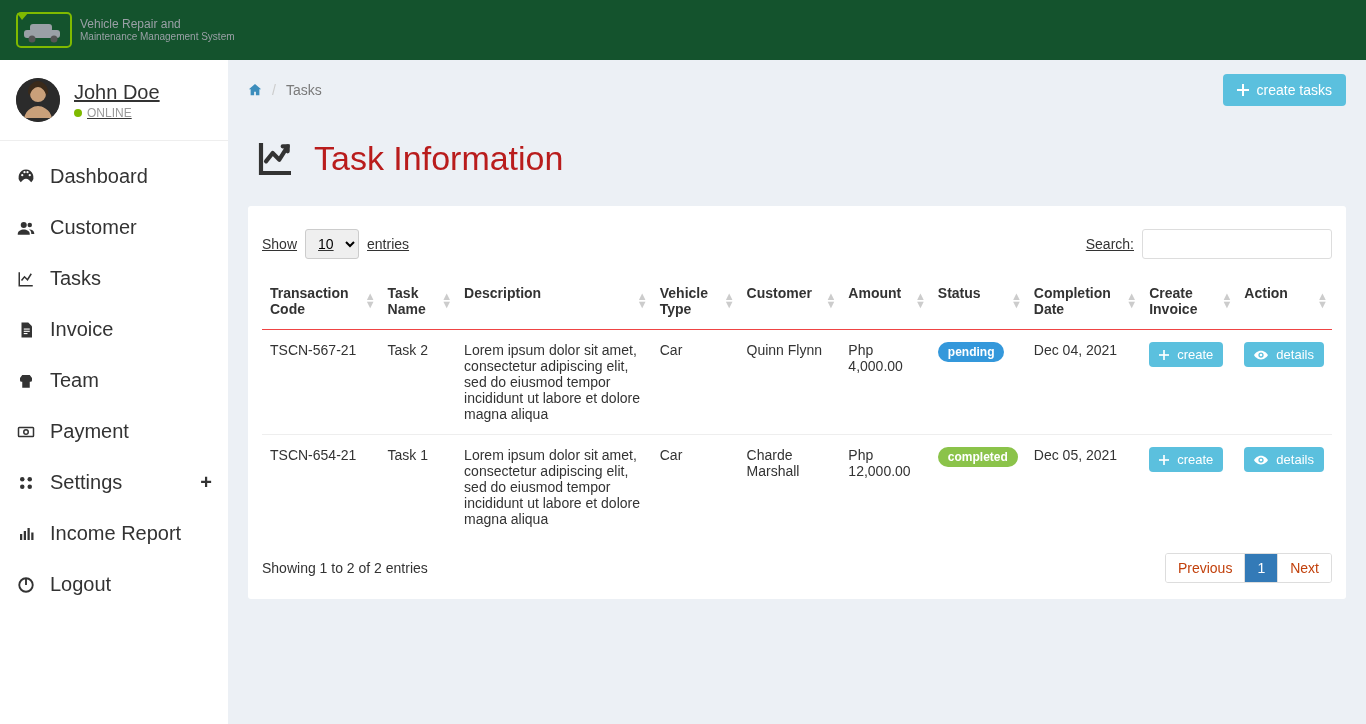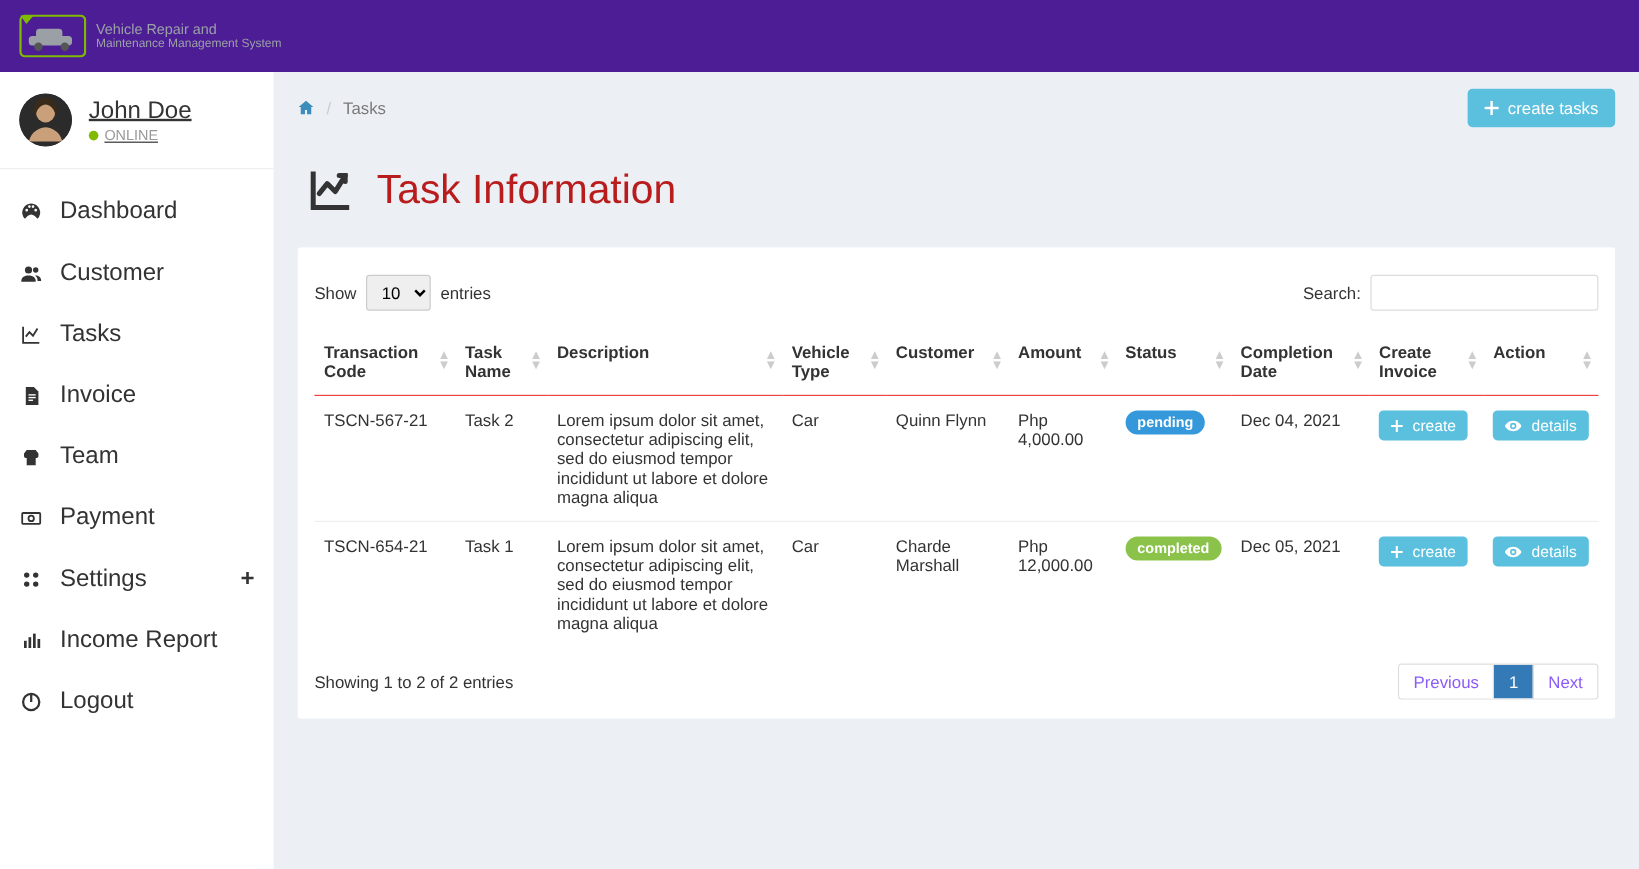--- a/index.html
+++ b/index.html
@@ -1,18 +1,18 @@
 <!DOCTYPE html>
 <html><head>
   <meta charset="utf-8">
   <style>
     * { box-sizing: border-box; margin: 0; padding: 0; }
     body { font-family: -apple-system, BlinkMacSystemFont, "Segoe UI", Helvetica, Arial, sans-serif; font-size: 15px; color: #333; background: #ecf0f5; }
     
-    .topbar { background: #4c1d95; height: 60px; display: flex; align-items: center; padding: 0 16px; }
+    .topbar { background: #14532d; height: 60px; display: flex; align-items: center; padding: 0 16px; }
     .logo-wrap { display: flex; align-items: center; gap: 8px; }
     .logo-svg { width: 56px; height: 36px; }
     .logo-text { color: #9aa0a6; font-size: 12px; line-height: 1.2; }
     .logo-text .l1 { display: block; }
     .logo-text .l2 { display: block; font-size: 10px; }
     
     .layout { display: flex; min-height: calc(100vh - 60px); }
     
     .sidebar { width: 228px; background: #fff; flex-shrink: 0; }
     .user-panel { display: flex; align-items: center; gap: 14px; padding: 18px 16px; text-decoration: underline; }
@@ -37,38 +37,38 @@
     .btn { display: inline-flex; align-items: center; gap: 8px; padding: 8px 14px; border-radius: 4px; border: none; cursor: pointer; font-size: 14px; color: #fff; }
     .btn-info { background: #5bc0de; }
     .btn-sm { padding: 5px 10px; font-size: 13px; }
     
     .page-title { display: flex; align-items: center; gap: 18px; padding: 18px 28px 28px; }
     .page-title .ico-lg { font-size: 32px; }
     .page-title h1 { font-size: 34px; font-weight: 400; color: #b91c1c; }
     
     .card { background: #fff; margin: 0 20px 20px 20px; border-radius: 3px; border-top: 3px solid transparent; padding: 20px 14px 16px; }
     
-    .table-controls { display: flex; justify-content: space-between; align-items: center; margin-bottom: 14px; font-size: 14px; color: #333; }
+    .table-controls { display: flex; justify-content: space-between; align-items: center; margin-bottom: 14px; font-size: 14px; color: #333; text-decoration: underline; }
     .entries-sel { display: flex; align-items: center; gap: 8px; }
     .entries-sel select { padding: 5px 8px; border: 1px solid #ccc; border-radius: 3px; font-size: 14px; }
     .search-wrap { display: flex; align-items: center; gap: 8px; }
     .search-wrap input { border: 1px solid #ddd; border-radius: 3px; padding: 6px 8px; font-size: 14px; width: 190px; }
     
     table.data { width: 100%; border-collapse: collapse; font-size: 14px; }
     table.data thead th { text-align: left; padding: 12px 8px; border-bottom: 1px solid #ef4444; font-weight: 600; color: #333; position: relative; vertical-align: top; }
     table.data thead th .sort { position: absolute; right: 4px; top: 50%; transform: translateY(-50%); color: #ccc; font-size: 11px; line-height: 0.7; }
     table.data tbody td { padding: 12px 8px; border-top: 1px solid #eee; vertical-align: top; color: #333; }
     
     .badge { display: inline-block; padding: 3px 10px; border-radius: 12px; font-size: 12px; color: #fff; font-weight: 600; }
     .badge-pending { background: #3498db; }
     .badge-completed { background: #8bc34a; }
     
     .table-footer { display: flex; justify-content: space-between; align-items: center; margin-top: 14px; font-size: 14px; }
     .pagination { display: flex; border: 1px solid #ddd; border-radius: 3px; overflow: hidden; }
-    .pagination .pg { padding: 6px 12px; border-right: 1px solid #ddd; color: #8b5cf6; cursor: pointer; background: #fff; font-size: 14px; }
+    .pagination .pg { padding: 6px 12px; border-right: 1px solid #ddd; color: #c2410c; cursor: pointer; background: #fff; font-size: 14px; }
     .pagination .pg:last-child { border-right: none; }
     .pagination .pg.active { background: #337ab7; color: #fff; }
     
     .th-wrap { display: block; padding-right: 18px; }
     svg { display: block; }
   </style>
 </head>
 <body>
 
 <div class="topbar">

